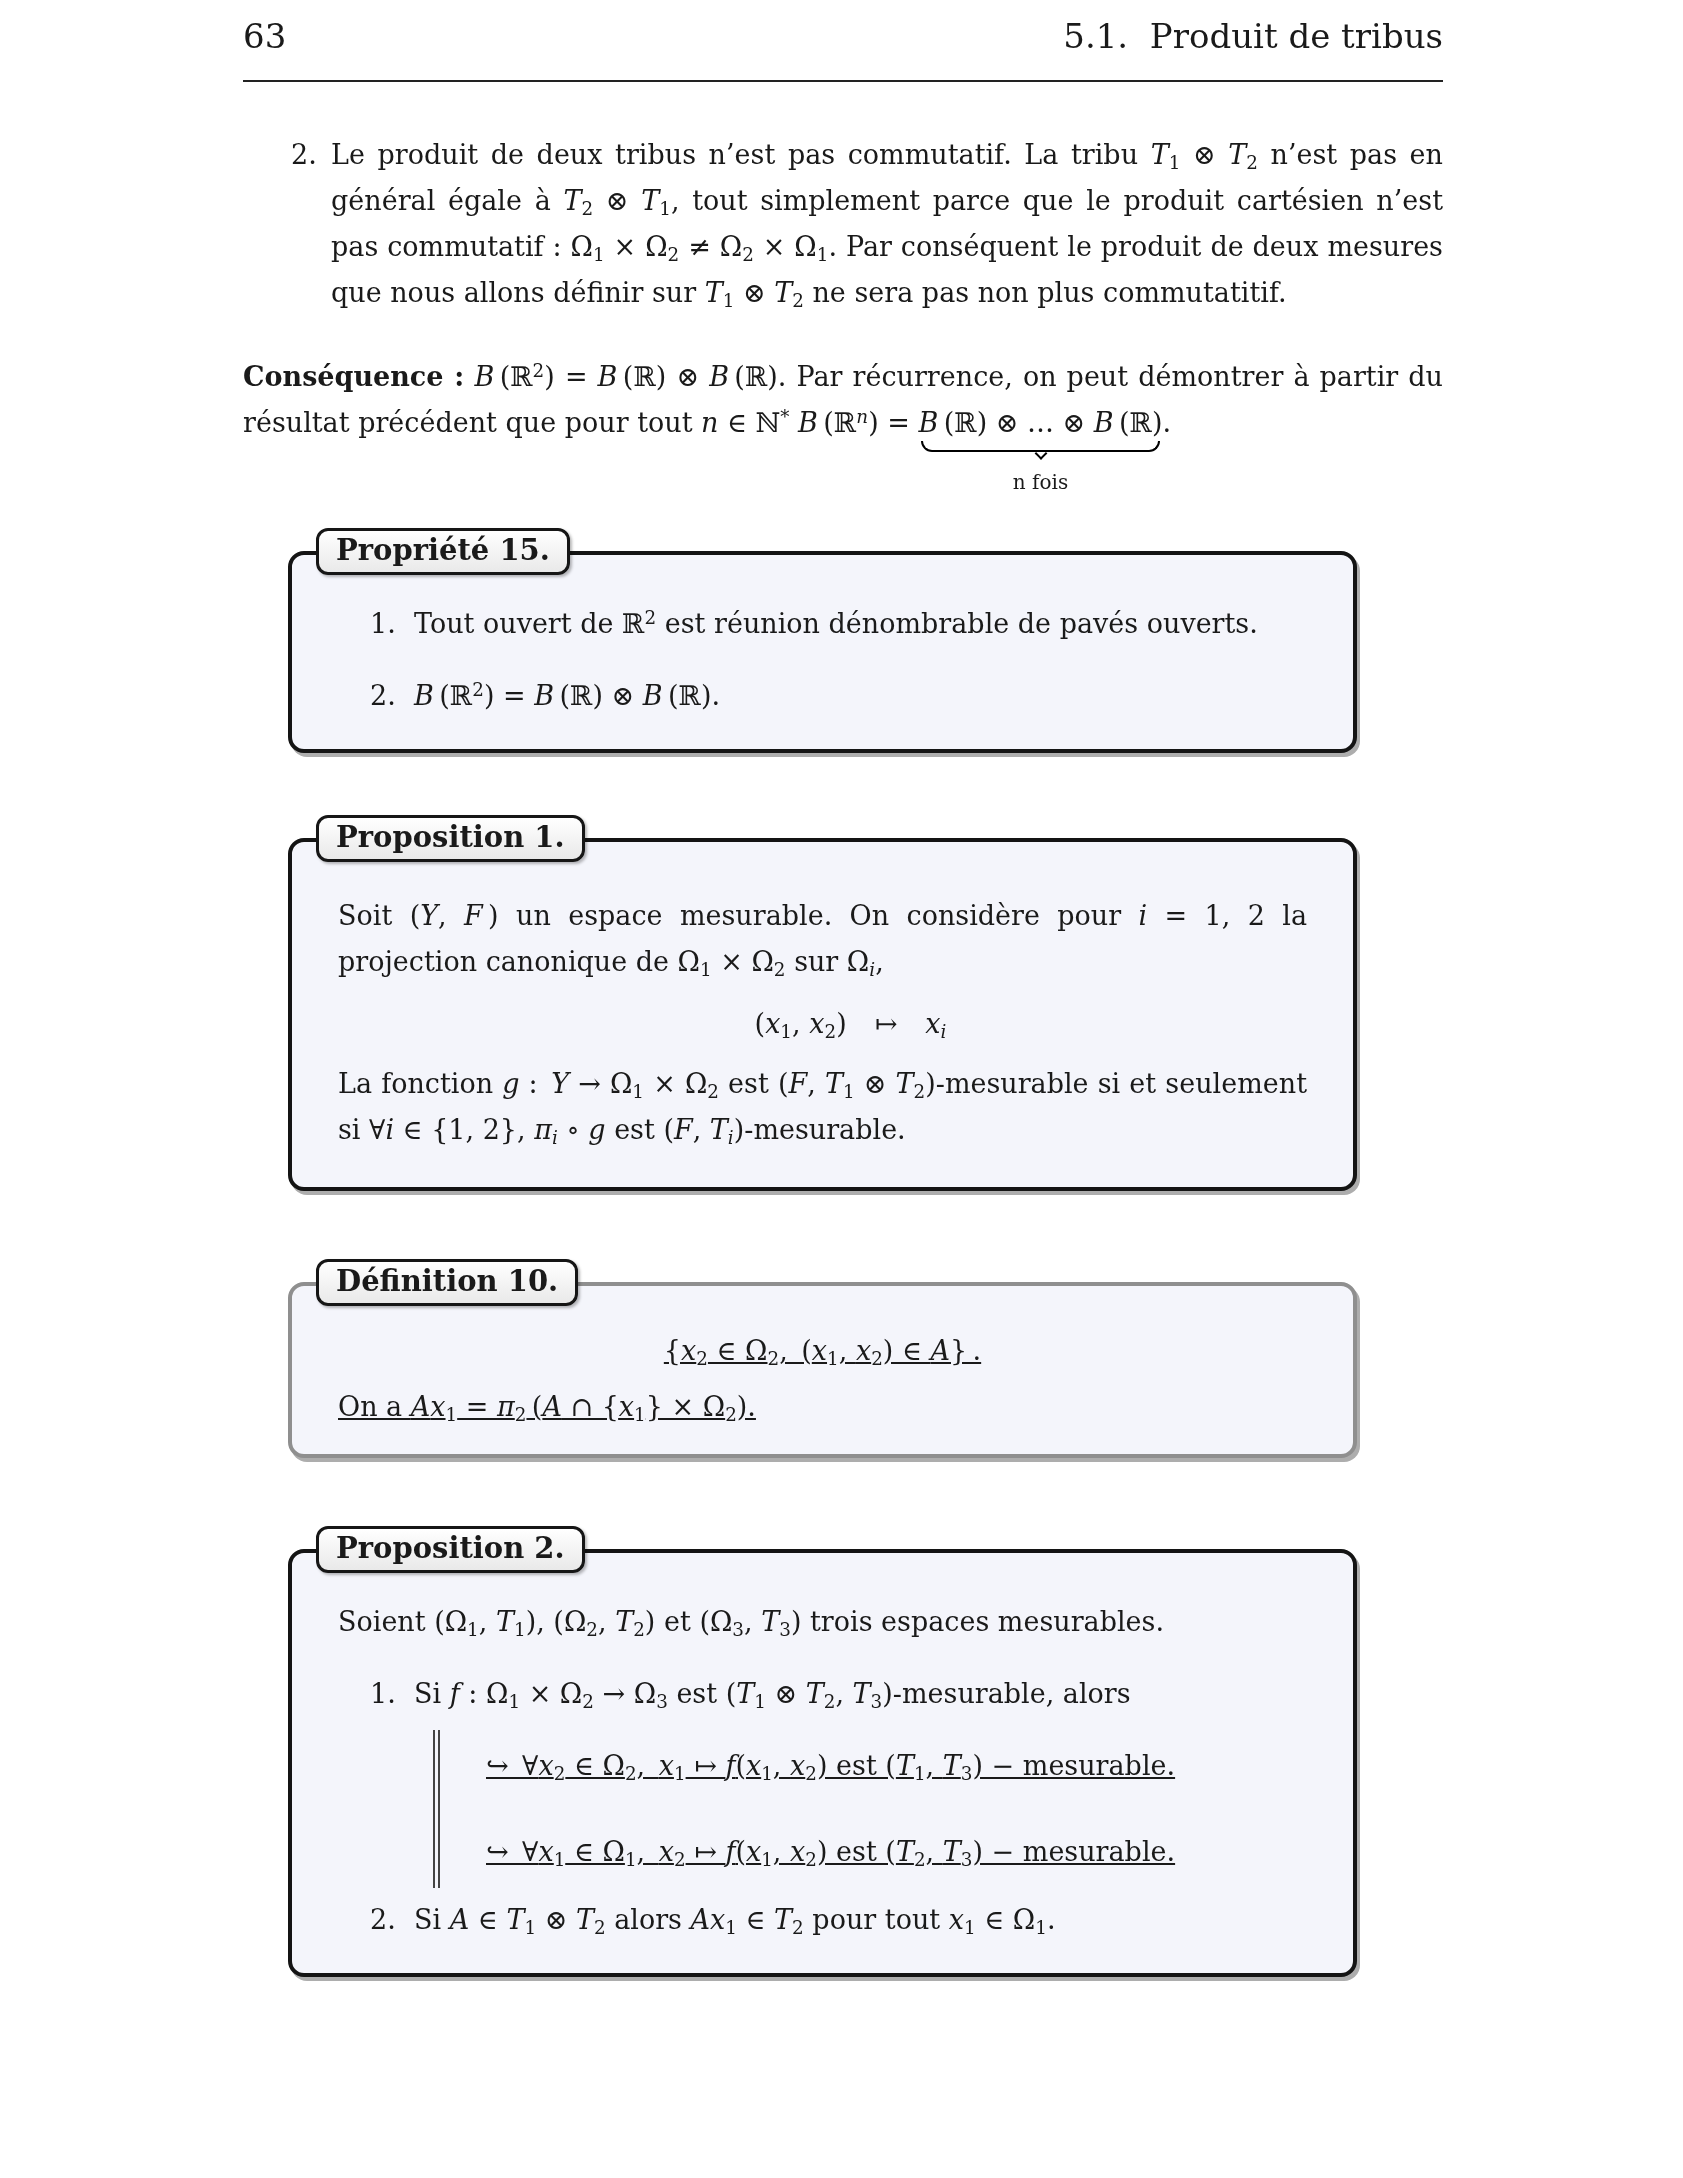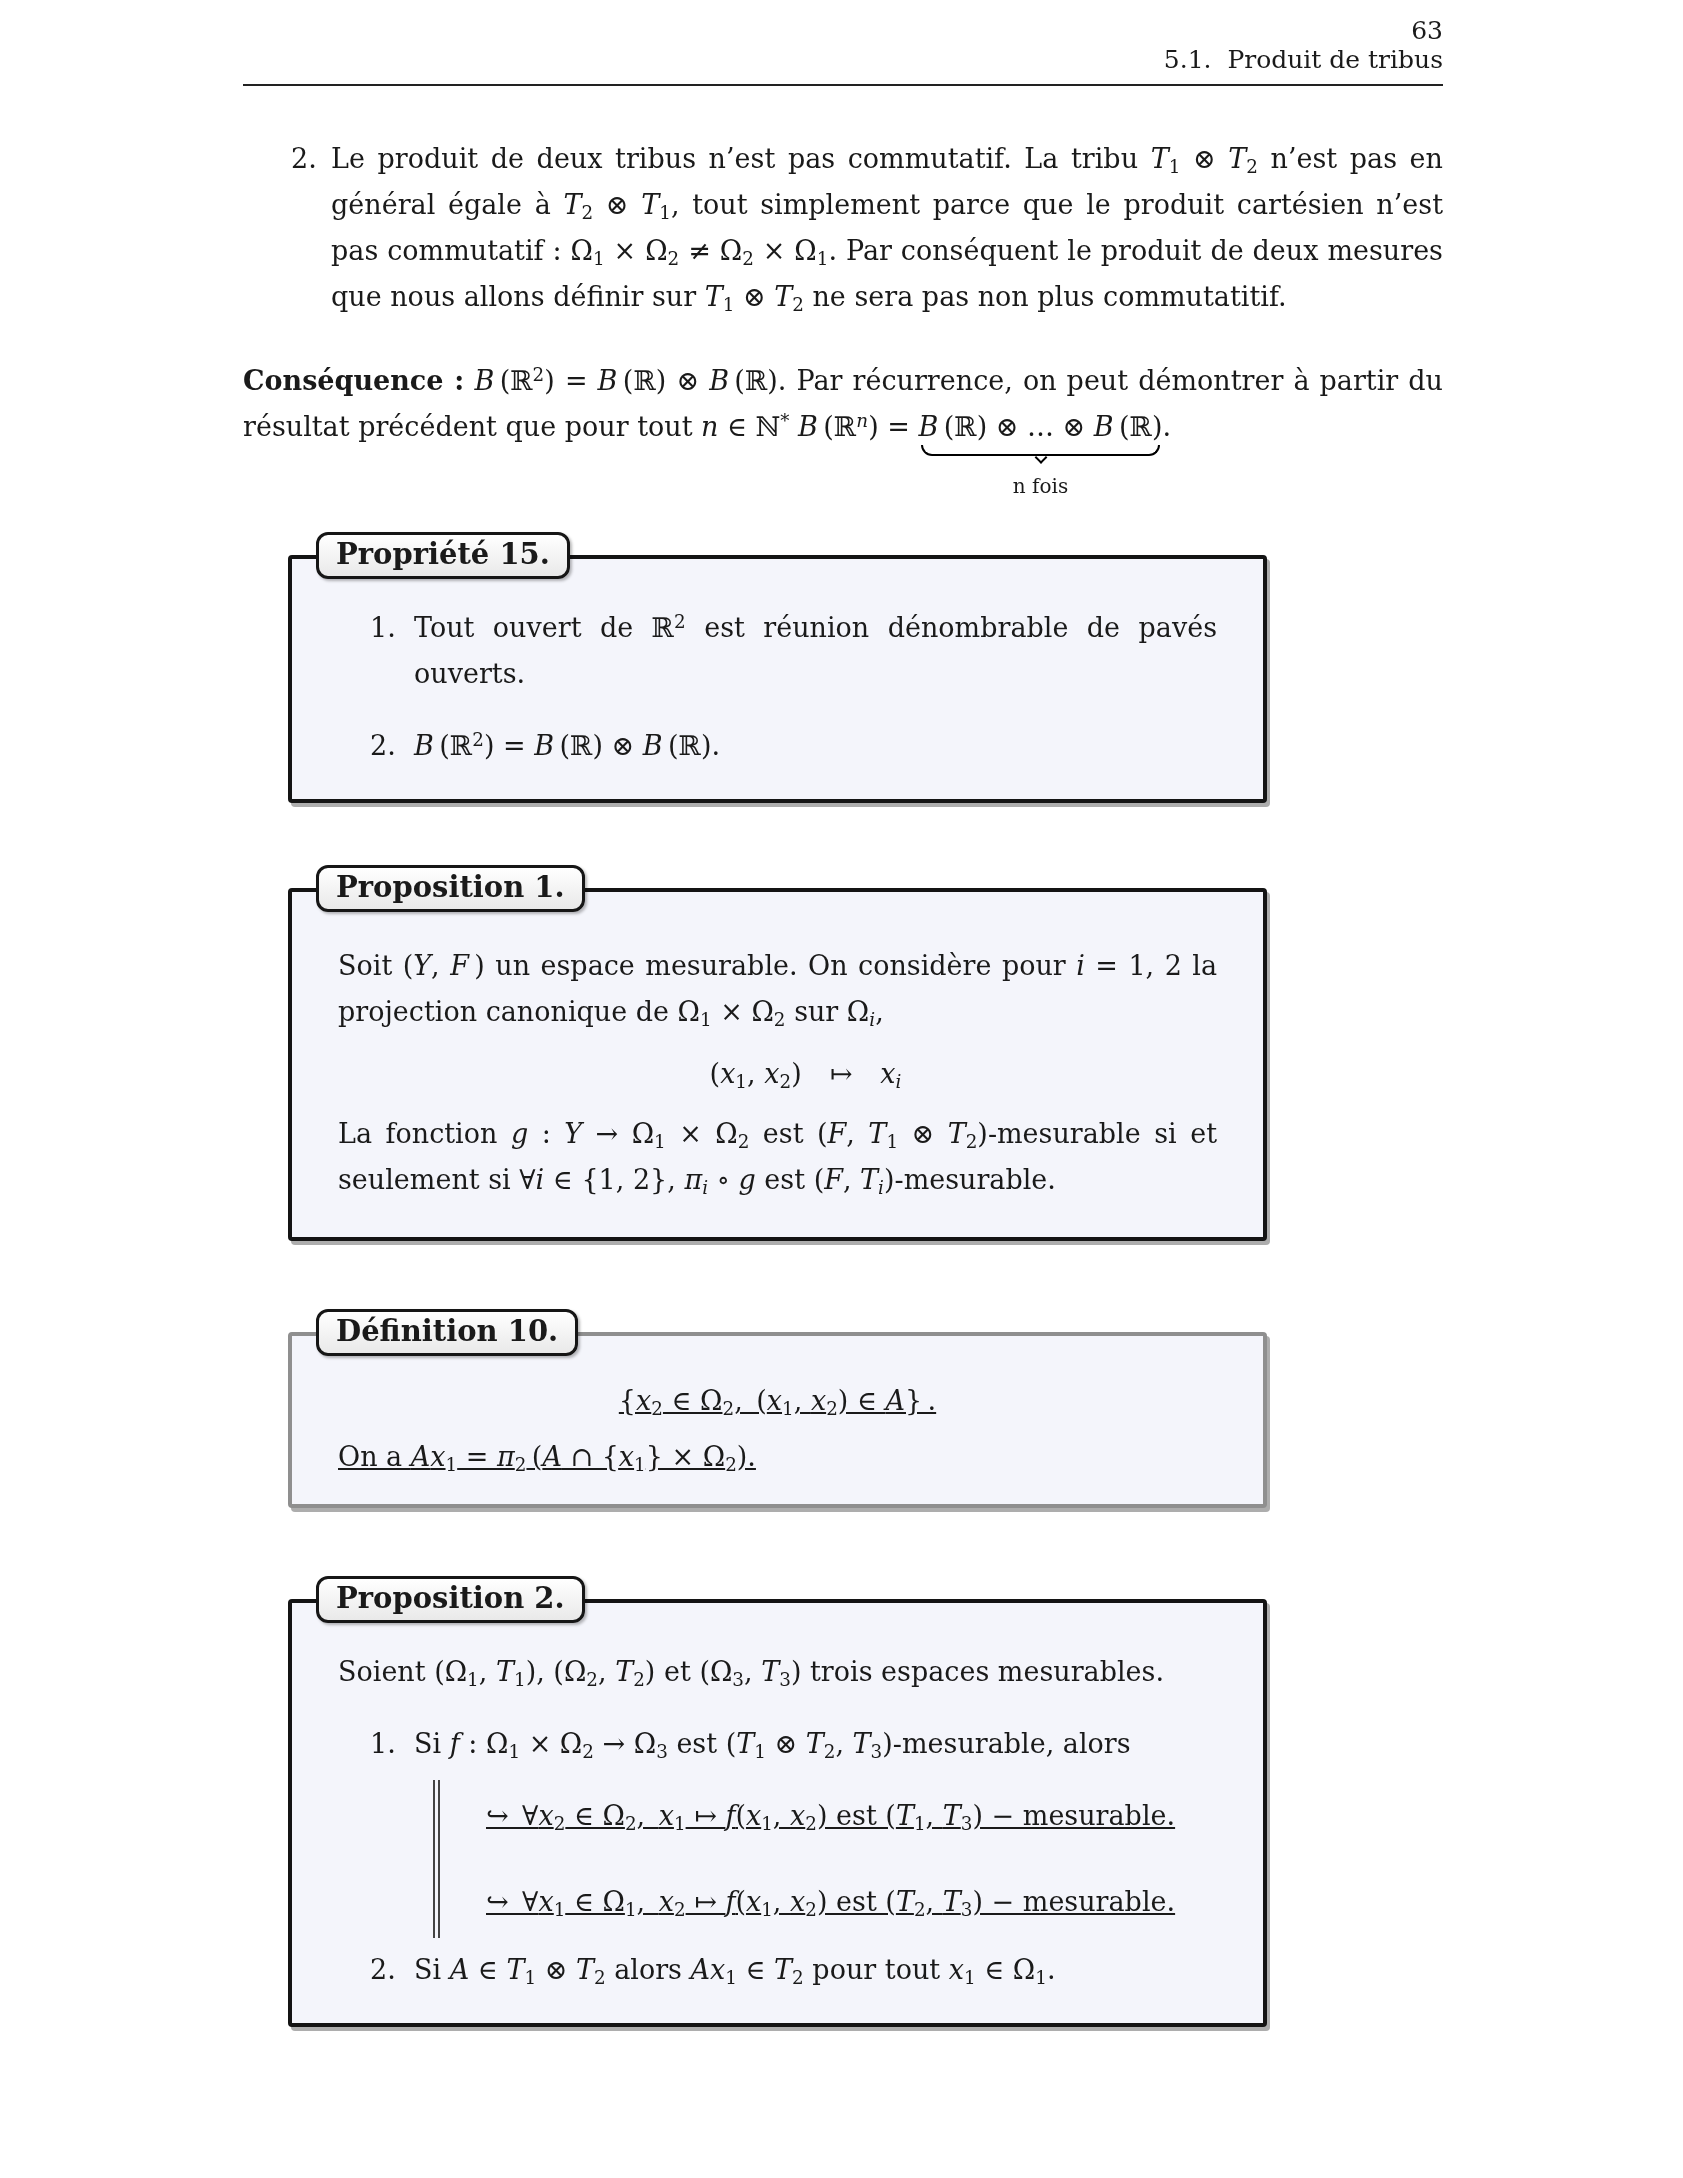--- a/index.html
+++ b/index.html
@@ -14,21 +14,21 @@
   html,body{background:#888;}
   .page{
     width:1683px;height:2178px;position:relative;overflow:hidden;
     background:var(--page-bg);color:var(--text);
     font-family:"DejaVu Serif","DejaVu Sans",serif;
     font-size:27px;margin:0 auto;
   }
   .content{position:absolute;left:243px;top:16px;width:1200px;}
   .pagehead{
     display:flex;justify-content:space-between;align-items:flex-end;
-    font-size:25px;padding-bottom:10px;border-bottom:2px solid var(--rule);flex-direction:column;
+    font-size:34px;padding-bottom:24px;border-bottom:2px solid var(--rule);
   }
   i,em{font-style:italic;font-weight:inherit;}
   sub{font-size:68%;vertical-align:-0.25em;line-height:0;}
   sup{font-size:68%;vertical-align:0.5em;line-height:0;}
   b{font-weight:bold;}
   .para{line-height:46px;text-align:justify;}
   .item2{margin:50px 0 0 48px;display:flex;}
   .item2 .marker{flex:0 0 40px;}
   .item2 .ptext{flex:1;}
   .consequence{margin-top:38px;padding-bottom:55px;}
@@ -42,22 +42,22 @@
   .ub-brace::after{
     content:"";position:absolute;left:50%;bottom:-8px;width:7px;height:7px;
     border-right:2.5px solid #000;border-bottom:2.5px solid #000;
     transform:translateX(-50%) rotate(45deg);
   }
   .ub-label{
     position:absolute;top:59px;left:0;right:0;text-align:center;font-size:20px;
   }
   
   .mathbox{
-    position:relative;margin-left:45px;width:979px;
-    border:4px solid var(--box-border);border-radius:4px;
+    position:relative;margin-left:45px;width:1069px;
+    border:4px solid var(--box-border);border-radius:16px;
     background:var(--box-bg);
     box-shadow:3px 4px 0 #adadad;
   }
   .mathbox.gray{border-color:var(--box-border-gray);}
   .box-label{
     position:absolute;top:-27px;left:24px;
     background:linear-gradient(180deg,#ffffff 0%,#e9e9e9 100%);
     border:3px solid #161616;border-radius:12px;
     padding:2px 17px 5px;font-weight:bold;font-size:29px;
     box-shadow:2px 2px 3px rgba(0,0,0,0.28);white-space:nowrap;

